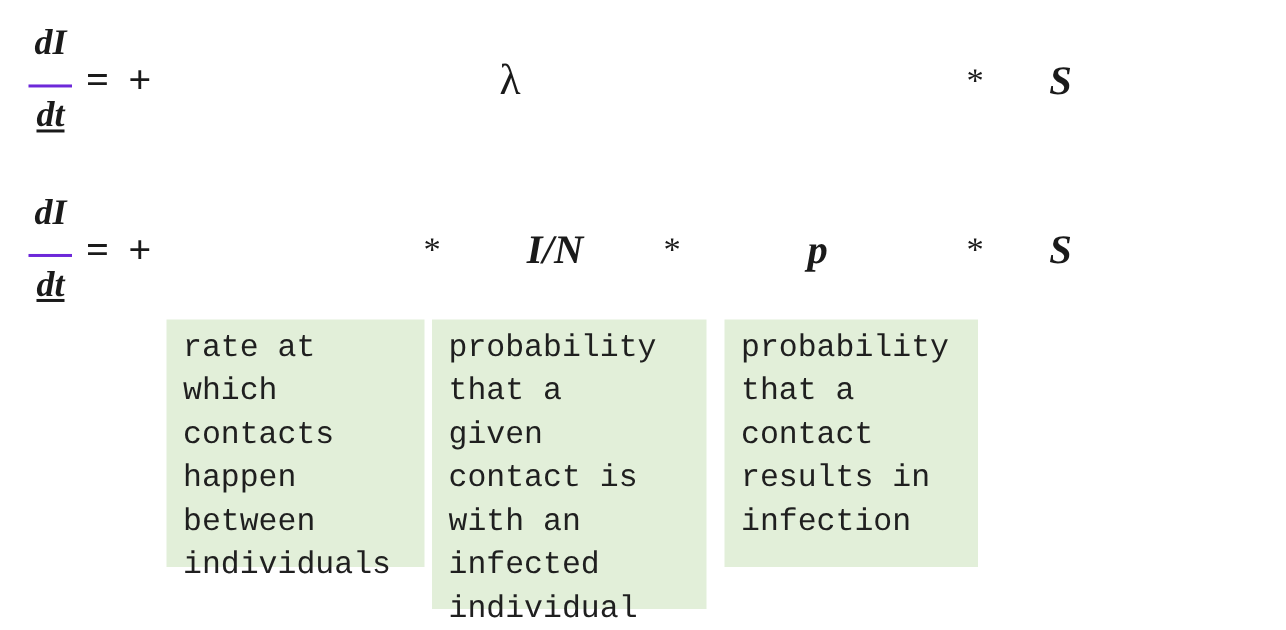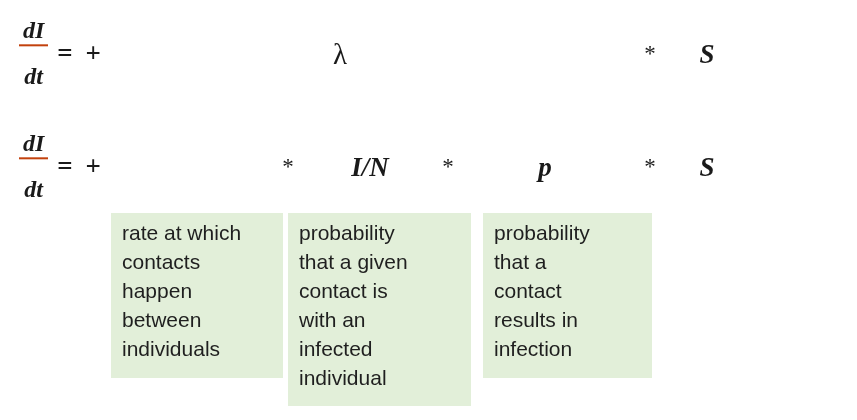--- a/index.html
+++ b/index.html
@@ -39,24 +39,24 @@
     display: inline-flex;
     flex-direction: column;
     align-items: center;
     font-family: "Liberation Serif", serif;
     font-weight: bold;
     font-style: italic;
     font-size: 24px;
     line-height: 1.05;
   }
   .frac .num {
-    padding: 0 4px 1px 4px;
-    border-bottom: 2px solid #c2410c;
+    padding: 0 4px 14px 4px;
+    border-bottom: 2px solid #6d28d9;
   }
-  .frac .den { padding: 18px 4px 0 4px; }
+  .frac .den { padding: 7px 4px 0 4px; text-decoration: underline; }
   .eq-plus {
     font-family: "Liberation Serif", serif;
     font-weight: bold;
     font-size: 27px;
     letter-spacing: 3px;
     white-space: nowrap;
   }
   .term {
     position: absolute;
     top: 50%;
@@ -87,21 +87,21 @@
   .col-p      { left: 545px; }
   .col-star3  { left: 650px; }
   .col-s      { left: 707px; }
 
   
   .note {
     position: absolute;
     top: 213px;
     box-sizing: border-box;
     padding: 5px 22px 0 11px;
-    font-family: Liberation Sans, sans-serif;
+    font-family: Liberation Mono, monospace;
     font-size: 21px;
     line-height: 29px;
     color: #1f1f1f;
     white-space: pre-line;
   }
   .note-1 { left: 111px; width: 172px; height: 165px; }
   .note-2 { left: 288px; width: 183px; height: 193px; }
   .note-3 { left: 483px; width: 169px; height: 165px; }
 </style>
 </head>

